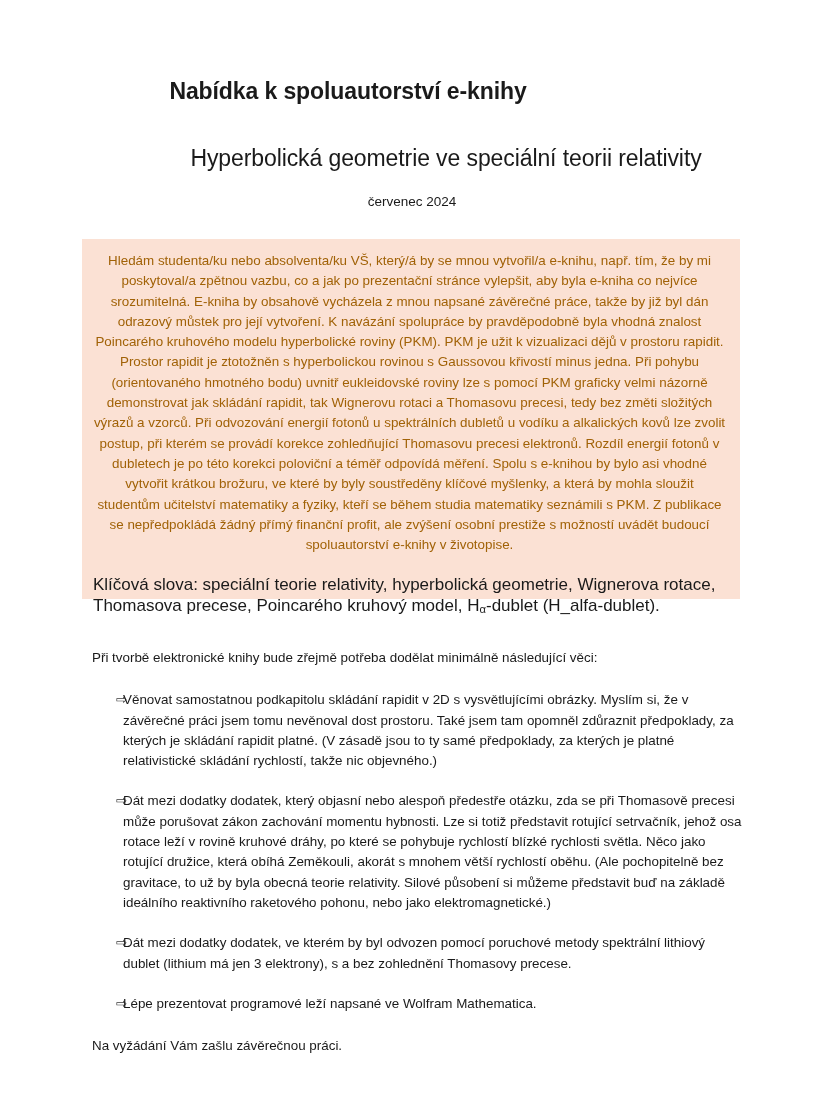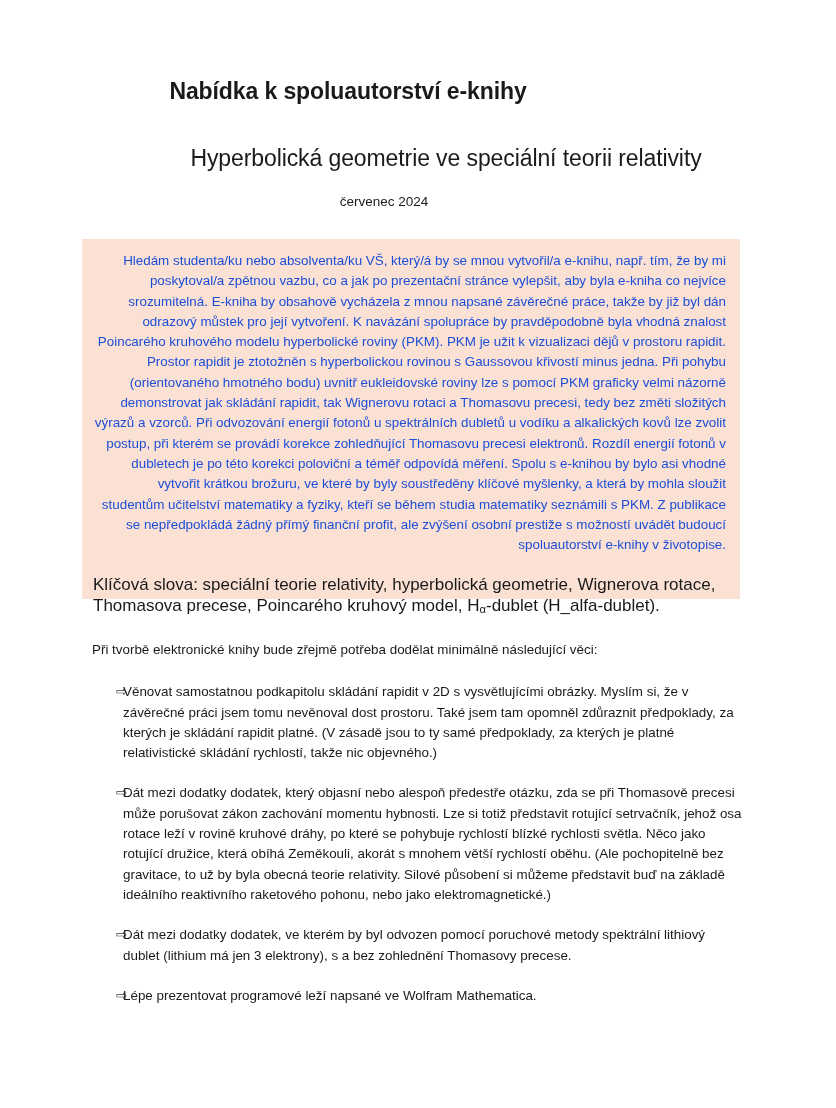--- a/index.html
+++ b/index.html
@@ -43,58 +43,59 @@
     letter-spacing: -0.1px;
     margin-left: 28px;
   }
   .date-line {
     position: absolute;
     left: 0;
     top: 194px;
     width: 768px;
     text-align: center;
     font-size: 13.5px;
+    padding-left: 28px;
   }
   .abstract-box {
     position: absolute;
     left: 82px;
     top: 239px;
     width: 658px;
     height: 360px;
     background: #fbe1d4;
     box-sizing: border-box;
     padding: 12px 14px 10px 11px;
   }
   .abstract-text {
     font-size: 13.4px;
     line-height: 20.3px;
-    text-align: right;
+    text-align: center;
     margin: 0;
-    color: #1d4ed8;
+    color: #a16207;
   }
   .abstract-keywords {
     font-size: 17px;
     line-height: 20.3px;
     margin: 20px 0 0 0;
     color: #1a1a1a;
   }
   sub {
     font-size: 0.66em;
     vertical-align: -0.22em;
   }
   .body-section {
     position: absolute;
     left: 92px;
     top: 636px;
     width: 650px;
   }
   .intro-line {
     font-size: 13.4px;
     line-height: 20.3px;
-    margin: 4px 0 22px 0;
+    margin: 12px 0 22px 0;
   }
   .bullet-list {
     margin: 0;
     padding: 0;
     list-style: none;
   }
   .bullet-item {
     display: flex;
     align-items: flex-start;
     margin-bottom: 20px;
@@ -152,16 +153,17 @@
       <li class="bullet-item">
         <span class="bullet-marker">⇨</span>
         <span class="bullet-text">Dát mezi dodatky dodatek, ve kterém by byl odvozen pomocí poruchové metody spektrální lithiový dublet (lithium má jen 3 elektrony), s a bez zohlednění Thomasovy precese.</span>
       </li>
       <li class="bullet-item">
         <span class="bullet-marker">⇨</span>
         <span class="bullet-text">Lépe prezentovat programové leží napsané ve Wolfram Mathematica.</span>
       </li>
     </ul>
 
+    <p class="closing-line">Na vyžádání Vám zašlu závěrečnou práci.</p>
 
   </div>
 
 </div>
 
 </body></html>

